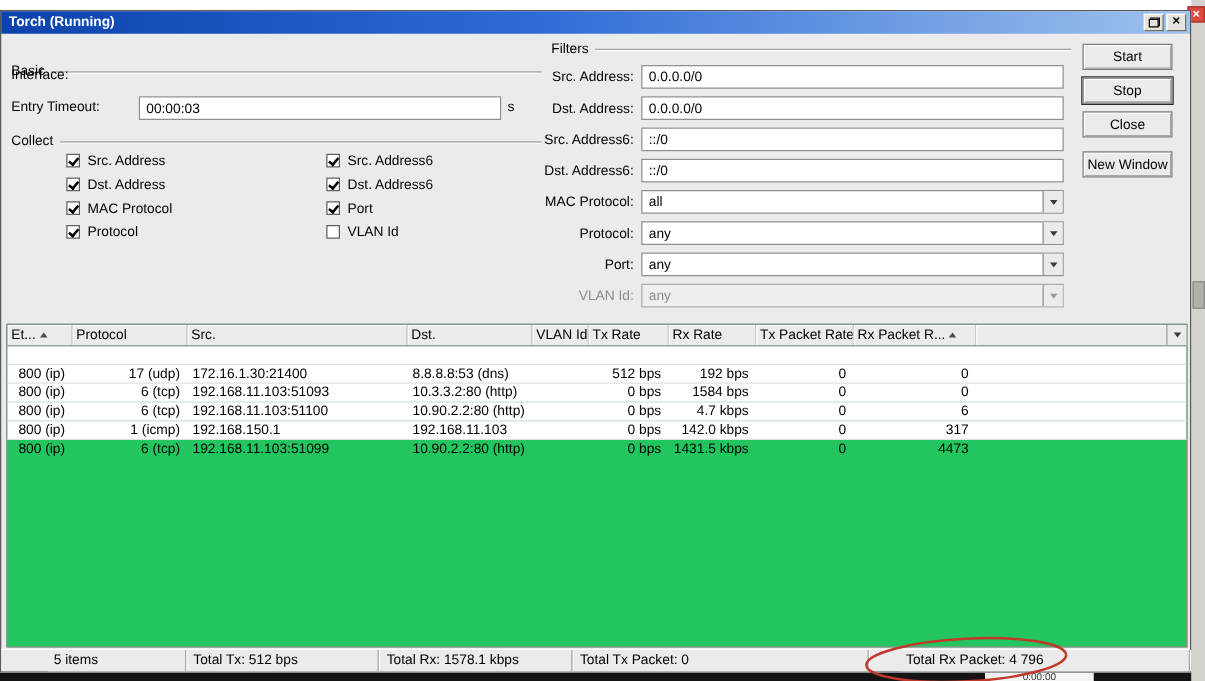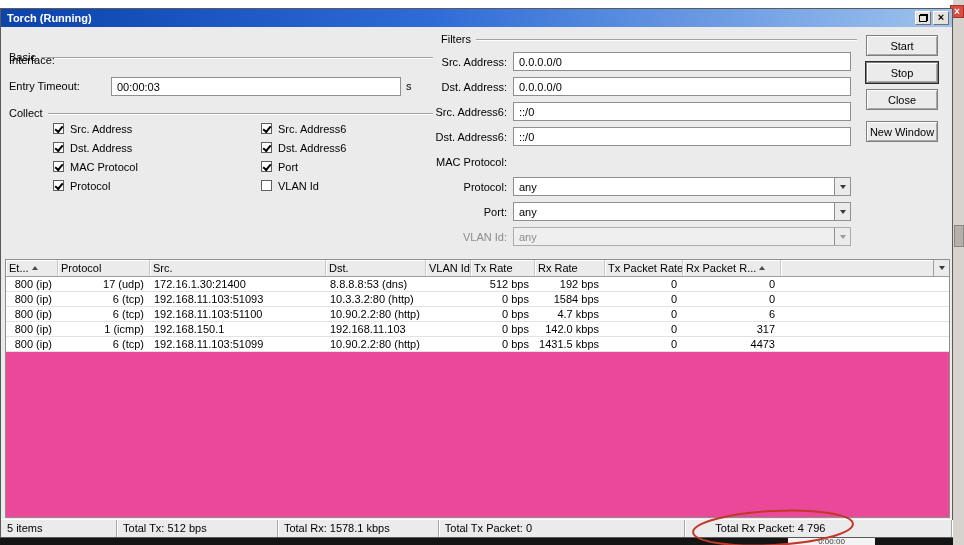--- a/index.html
+++ b/index.html
@@ -56,32 +56,32 @@
   .f-row.disabled .f-field { background:#efefef; color:#8c8c8c; border-color:#ababab; }
   .f-row.disabled .drop-btn .tri-down { border-top-color:#9a9a9a; }
 
   
   #action-buttons { position:absolute; left:865px; top:8px; width:82px; display:flex; flex-direction:column; gap:6px; }
   .btn { height:21px; width:72px; font-family:"Liberation Sans",sans-serif; font-size:11px; background:#ebebeb; border:1px solid #7f7f7f; box-shadow:inset 1px 1px 0 #ffffff, inset -1px -1px 0 #a8a8a8; cursor:default; }
   .btn.default { box-shadow:inset 1px 1px 0 #ffffff, inset -1px -1px 0 #a8a8a8, 0 0 0 1px #2b2b2b; }
   .btn.gap { margin-top:5px; }
 
   
-  #table { position:absolute; left:4px; top:232px; width:945px; height:259px; background:#ec4899; border:1px solid #8f8f8f; }
+  #table { position:absolute; left:4px; top:232px; width:945px; height:259px; background:#22c55e; border:1px solid #8f8f8f; }
   #table-header { position:relative; display:flex; height:17px; background:#ebebeb; border-bottom:1px solid #9f9f9f; }
   .th { padding:0 3px; border-right:1px solid #c9c9c9; box-shadow:inset 1px 1px 0 #fff; display:flex; align-items:center; gap:3px; overflow:hidden; white-space:nowrap; }
   #col-menu-btn { position:absolute; right:0; top:0; width:16px; height:16px; background:#ebebeb; border-left:1px solid #9f9f9f; display:flex; align-items:center; justify-content:center; }
   .tr { display:flex; height:15px; line-height:14px; border-bottom:1px solid #e2e2e2; background:#fff; }
-  .td { padding:0 4px; overflow:hidden; white-space:nowrap; }
+  .td { padding:15px 4px; overflow:hidden; white-space:nowrap; }
   .td.num { text-align:right; padding-right:6px; }
   .c0{width:52px} .c1{width:92px} .c2{width:176px} .c3{width:100px} .c4{width:45px}
   .c5{width:64px} .c6{width:70px} .c7{width:78px} .c8{width:98px} .c9{flex:1}
 
   
-  #status-bar { position:absolute; left:0; top:492px; width:951px; height:18px; display:flex; background:#ebebeb; border-top:1px solid #ffffff; }
+  #status-bar { position:absolute; left:0; top:492px; width:951px; height:18px; display:flex; background:#ebebeb; border-top:1px solid #ffffff;padding-left:36px; }
   .seg { border-right:1px solid #a8a8a8; box-shadow:1px 0 0 #ffffff; padding:2px 0 0 6px; white-space:nowrap; overflow:hidden; }
 
   #annotation { position:absolute; left:0; top:0; pointer-events:none; z-index:60; }
 </style>
 </head>
 <body>
 
 <div id="page">
 
   <div id="bg-right"></div>
@@ -182,20 +182,26 @@
             </div>
           </div>
           <div class="f-row">
             <div class="f-label">Dst. Address6:</div>
             <div class="f-field">
               <span class="f-value">::/0</span>
             </div>
           </div>
           <div class="f-row">
             <div class="f-label">MAC Protocol:</div>
+            <div class="f-field">
+              <span class="f-value">all</span>
+              <span class="drop-btn">
+                <i class="tri-down"></i>
+              </span>
+            </div>
           </div>
           <div class="f-row">
             <div class="f-label">Protocol:</div>
             <div class="f-field">
               <span class="f-value">any</span>
               <span class="drop-btn">
                 <i class="tri-down"></i>
               </span>
             </div>
           </div>

